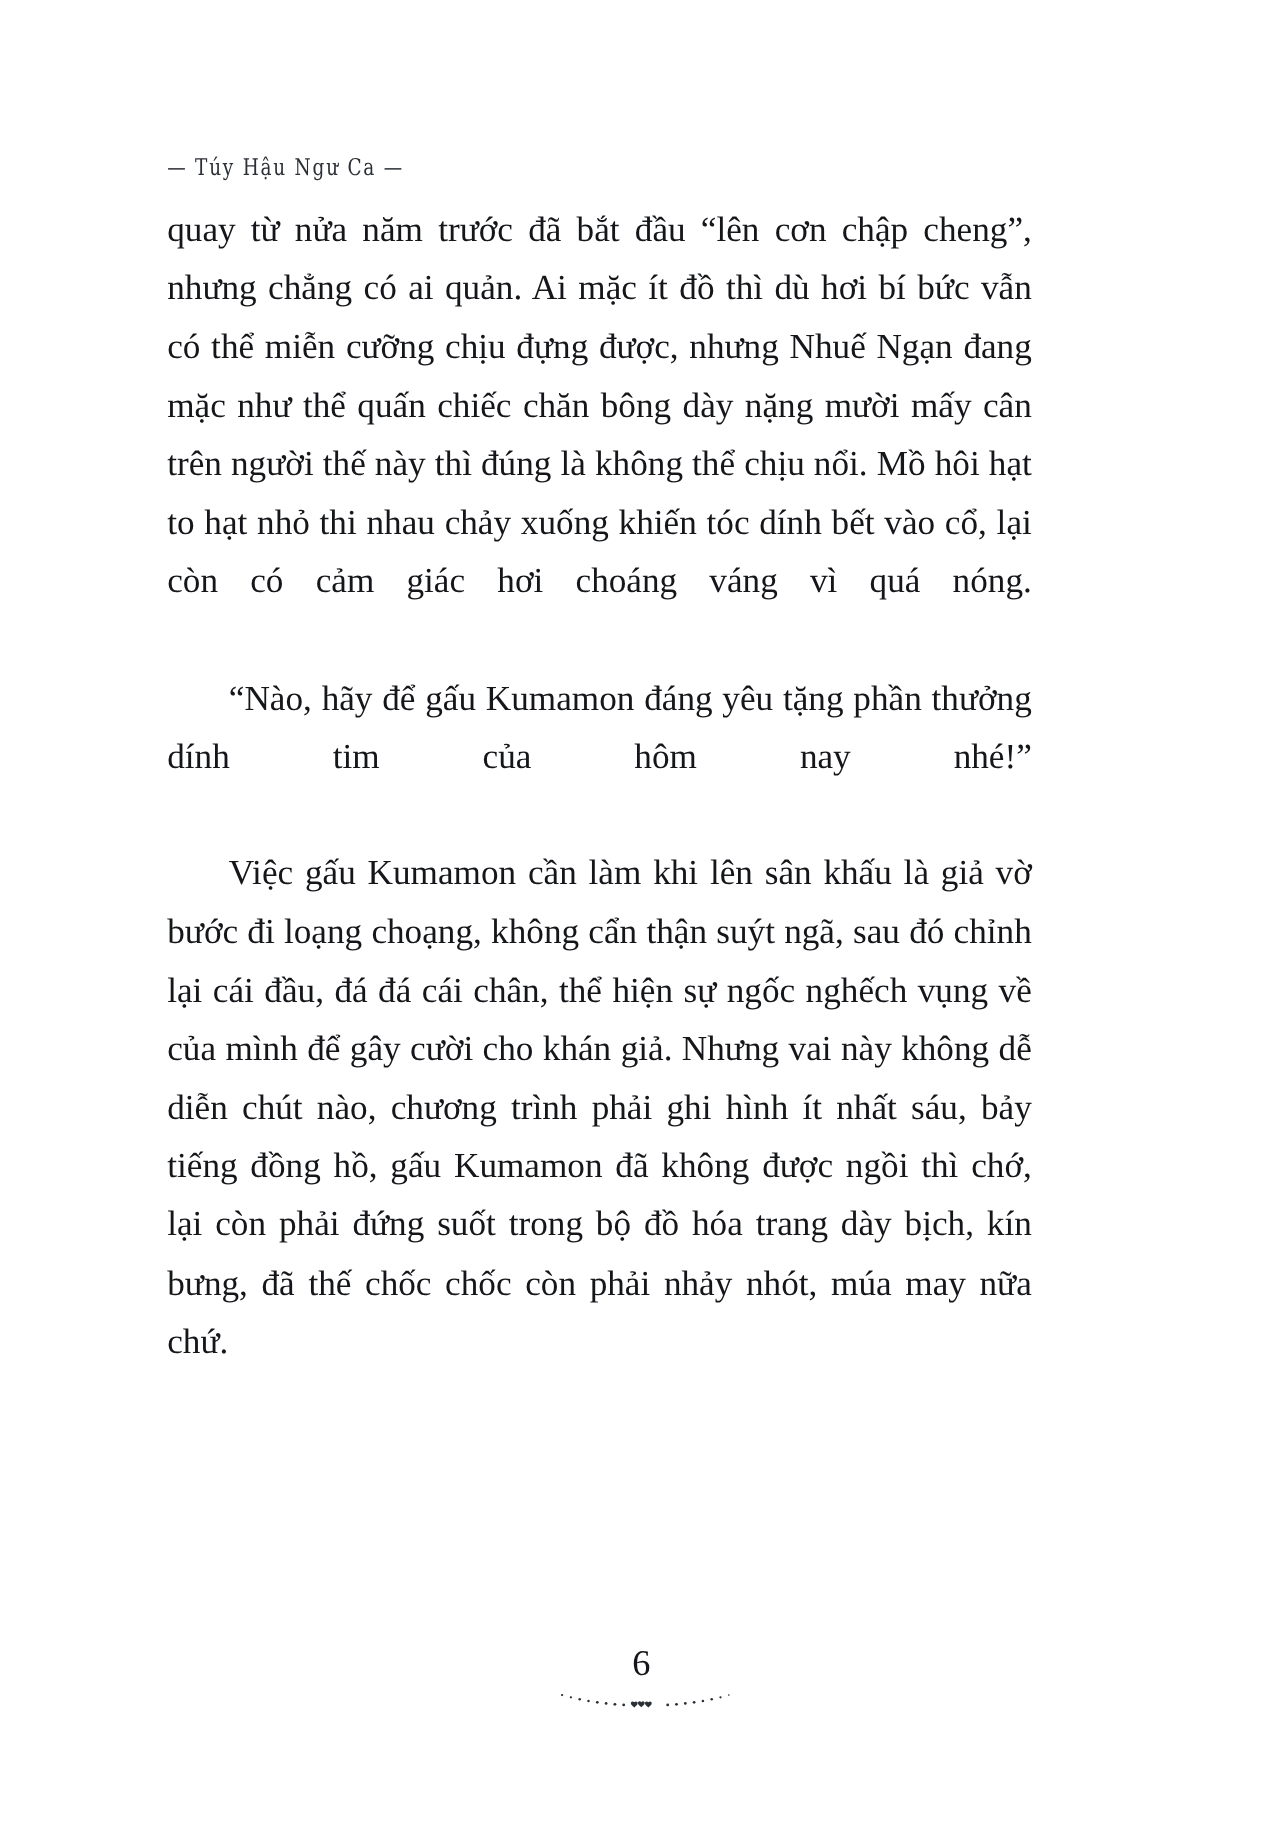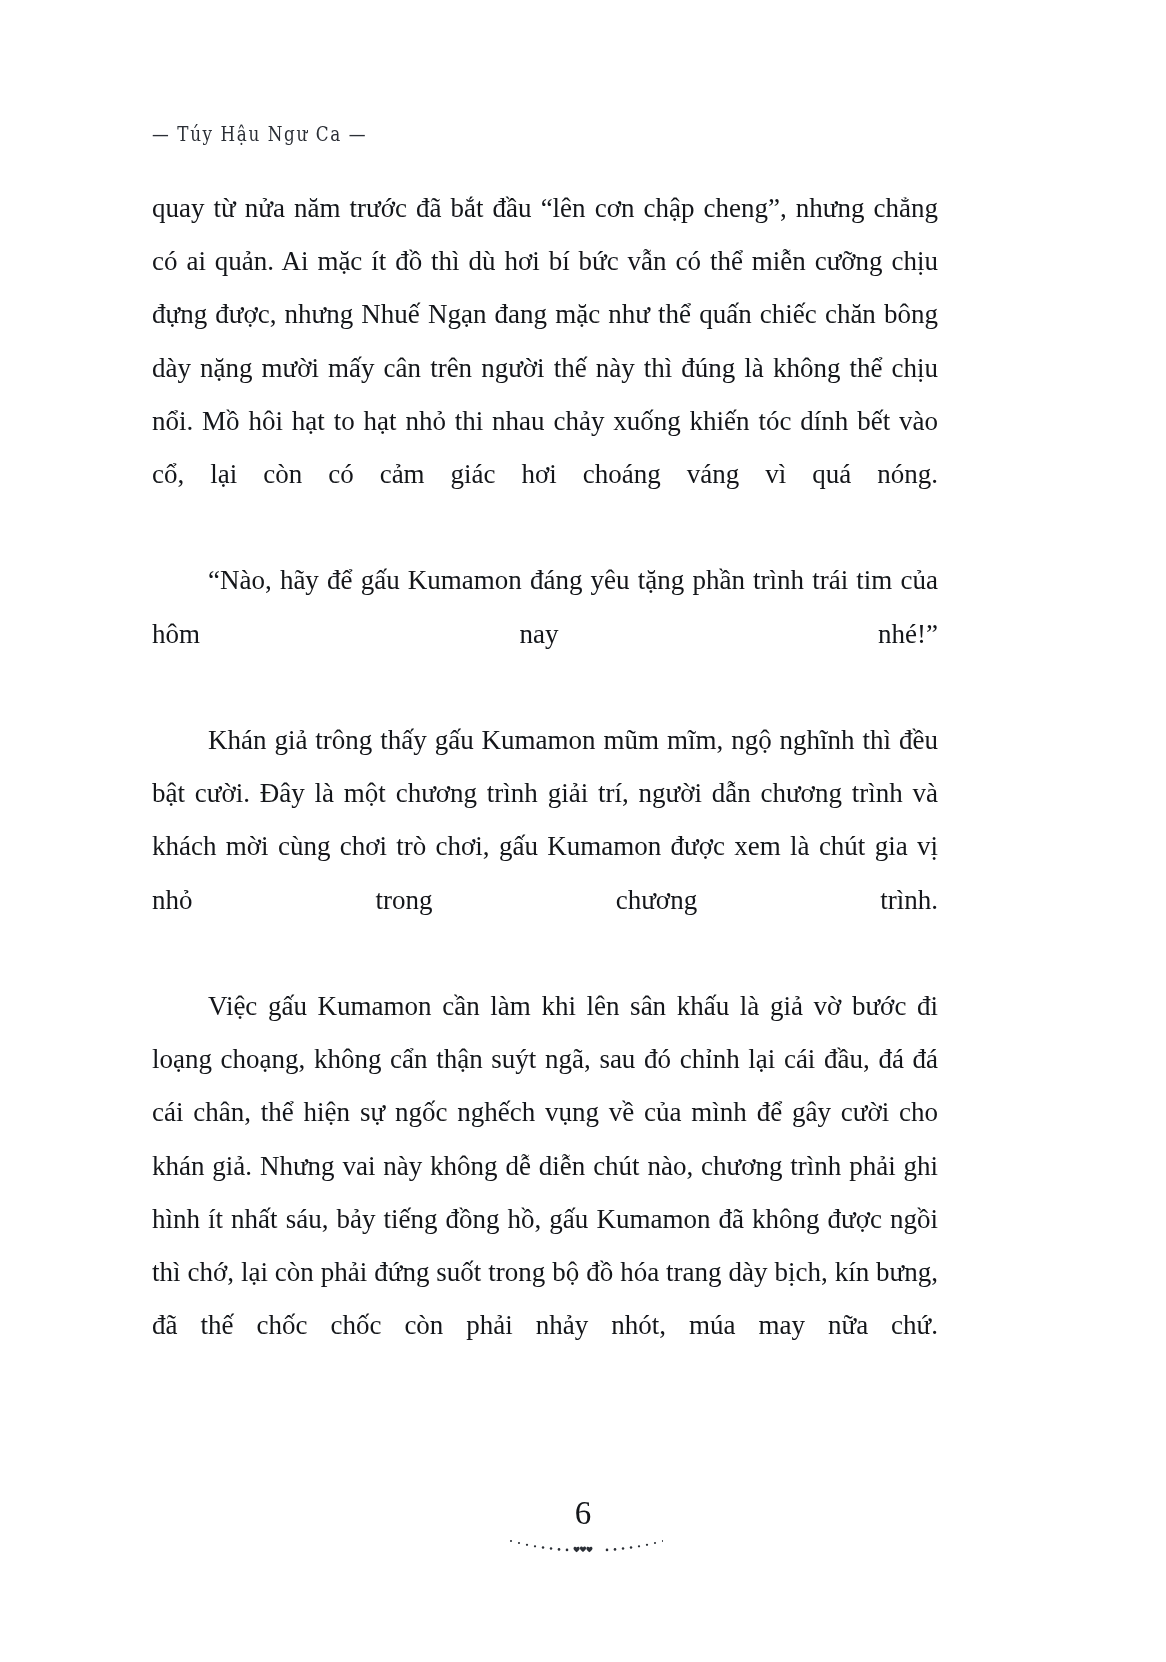--- a/index.html
+++ b/index.html
@@ -23,21 +23,21 @@
   }
 
   
   .running-head {
     position: absolute;
     left: 152px;
     top: 122px;
     width: 790px;
     height: 42px;
     display: flex;
-    align-items: flex-start;
+    align-items: flex-end;
   }
   .running-head-text {
     font-family: "DejaVu Serif", "Liberation Serif", serif;
     font-size: 21px;
     letter-spacing: 2.0px;
     color: #2b2f36;
     white-space: nowrap;
     transform: scaleX(0.80);
     transform-origin: left center;
   }
@@ -45,21 +45,21 @@
   
   .textblock {
     position: absolute;
     left: 152px;
     top: 182px;
     width: 786px;
   }
 
   .para {
     margin: 0;
-    font-size: 27px;
+    font-size: 32px;
     line-height: 53.2px;
     text-align: justify;
     text-justify: inter-word;
     color: #14161a;
     hyphens: none;
     -webkit-hyphens: none;
   }
   .para.indent {
     text-indent: 56px;
   }
@@ -99,22 +99,21 @@
 <body>
 
 <div class="page">
 
   <div class="running-head">
     <span class="running-head-text">— Túy Hậu Ngư Ca —</span>
   </div>
 
   <div class="textblock">
     <p class="para">quay từ nửa năm trước đã bắt đầu “lên cơn chập cheng”, nhưng chẳng có ai quản. Ai mặc ít đồ thì dù hơi bí bức vẫn có thể miễn cưỡng chịu đựng được, nhưng Nhuế Ngạn đang mặc như thể quấn chiếc chăn bông dày nặng mười mấy cân trên người thế này thì đúng là không thể chịu nổi. Mồ hôi hạt to hạt nhỏ thi nhau chảy xuống khiến tóc dính bết vào cổ, lại còn có cảm giác hơi choáng váng vì quá nóng.</p>
-    <p class="para indent">“Nào, hãy để gấu Kumamon đáng yêu tặng phần trình trái tim của hôm nay nhé!”</p>
-    <p class="para indent">Khán giả trông thấy gấu Kumamon mũm mĩm, ngộ nghĩnh thì đều bật cười. Đây là một chương trình giải trí, người dẫn chương trình và khách mời cùng chơi trò chơi, gấu Kumamon được xem là chút gia vị nhỏ trong chương trình.</p>
+    <p class="para indent">“Nào, hãy để gấu Kumamon đáng yêu tặng phần thưởng dính tim của hôm nay nhé!”</p>
     <p class="para indent">Việc gấu Kumamon cần làm khi lên sân khấu là giả vờ bước đi loạng choạng, không cẩn thận suýt ngã, sau đó chỉnh lại cái đầu, đá đá cái chân, thể hiện sự ngốc nghếch vụng về của mình để gây cười cho khán giả. Nhưng vai này không dễ diễn chút nào, chương trình phải ghi hình ít nhất sáu, bảy tiếng đồng hồ, gấu Kumamon đã không được ngồi thì chớ, lại còn phải đứng suốt trong bộ đồ hóa trang dày bịch, kín bưng, đã thế chốc chốc còn phải nhảy nhót, múa may nữa chứ.</p>
 
   </div>
 
   <div class="folio">
     <div class="folio-number">6</div>
     <div class="folio-ornament">
       <svg width="160" height="20" viewBox="0 0 160 20" aria-hidden="true">
         <g fill="#2b2f36">
           <circle cx="8" cy="4.0" r="1.05"></circle>

